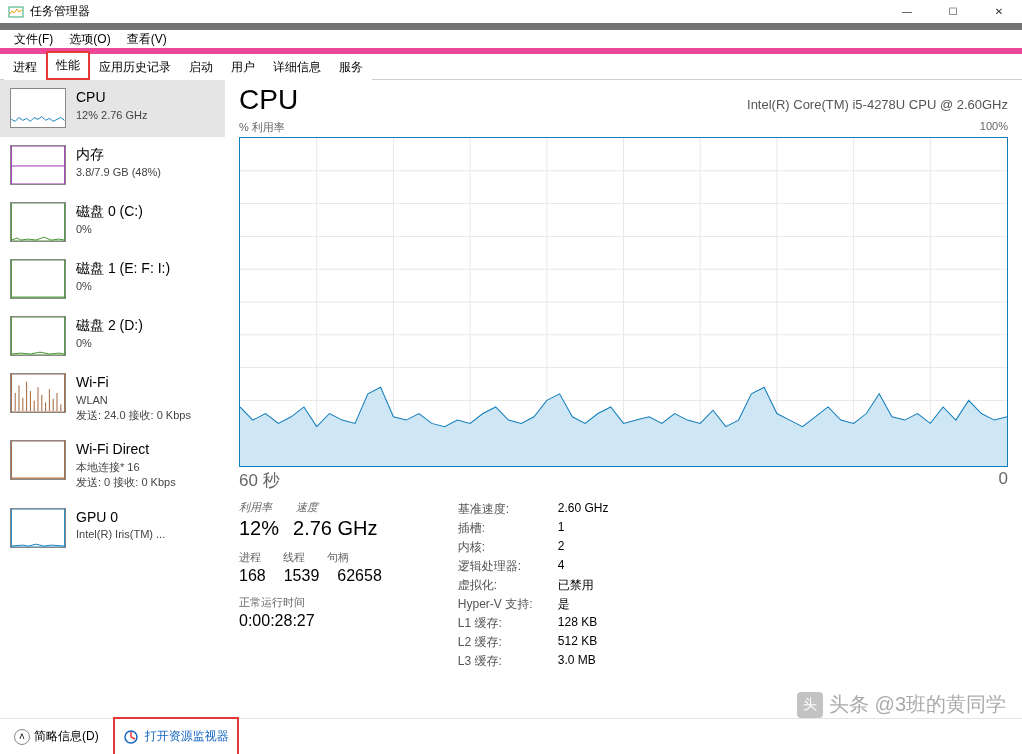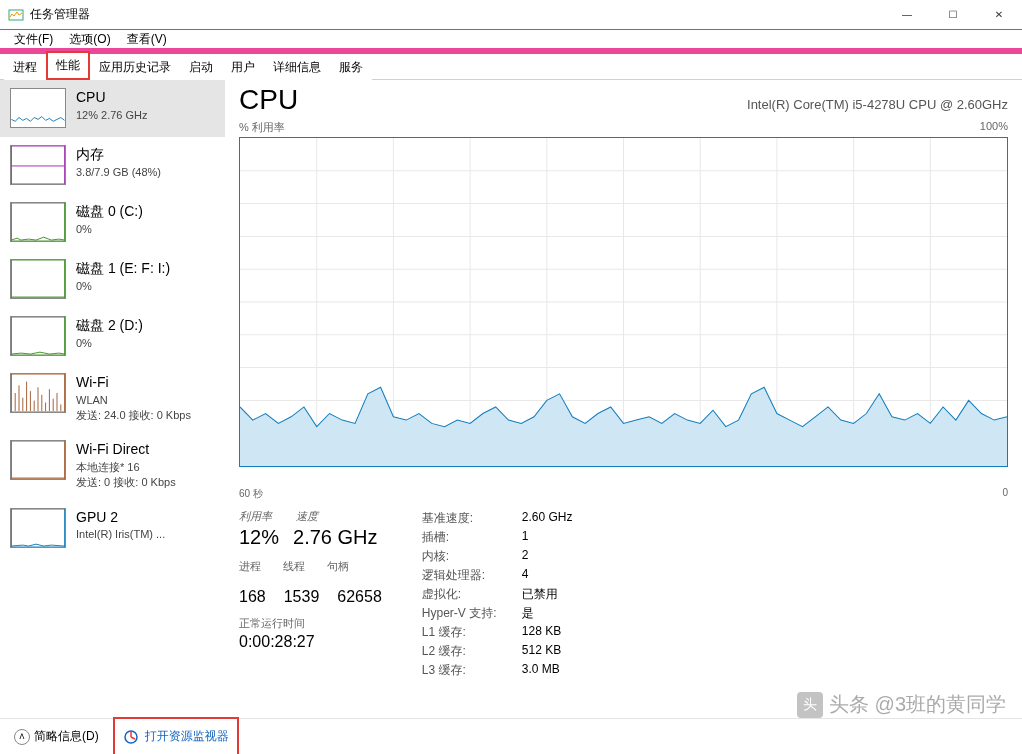--- a/index.html
+++ b/index.html
@@ -1,18 +1,18 @@
 <!DOCTYPE html>
 <html><head>
 <meta charset="utf-8">
 <style>
 * { margin: 0; padding: 0; box-sizing: border-box; font-family: "Microsoft YaHei", "Segoe UI", sans-serif; }
 body { width: 1022px; height: 754px; background: #fff; overflow: hidden; position: relative; }
 
-.titlebar { height: 30px; display: flex; align-items: center; padding-left: 8px; border-bottom: 1px solid #737373; }
+.titlebar { height: 30px; display: flex; align-items: center; padding-left: 8px; border-bottom: 7px solid #737373; }
 .titlebar .icon { width: 16px; height: 16px; margin-right: 6px; }
 .titlebar .title { font-size: 12px; flex: 1; }
 .titlebar .winbtn { width: 46px; height: 30px; display:flex; align-items:center; justify-content:center; font-size: 10px; color:#333; }
 
 .menubar { height: 24px; display: flex; align-items: center; padding-left: 6px; font-size: 12px; border-bottom: 6px solid #ec4899; }
 .menubar .menuitem { padding: 2px 8px; }
 
 .tabbar { height: 26px; display: flex; align-items: flex-end; padding-left: 4px; border-bottom: 1px solid #d0d0d0; font-size: 12px; gap:0; }
 .tabbar .tab { padding: 4px 8px; border: 1px solid transparent; border-bottom:none; position:relative; top:1px; background:#fff;}
 .tabbar .tab.active { border-color:#d0d0d0; background:#fff;text-align:right; }
@@ -29,31 +29,31 @@
 .sideinfo .t { font-size:14px; }
 .sideinfo .s { color:#444; font-size:11px; }
 
 .main { flex:1; padding: 4px 14px 8px 14px; position:relative; overflow:hidden;}
 .mainhead { display:flex; justify-content:space-between; align-items:baseline; }
 .mainhead h1 { font-size:28px; font-weight:400; }
 .mainhead .model { font-size:13px; color:#555; }
 .chartlabels { display:flex; justify-content:space-between; font-size:11px; color:#666; margin-top:4px;}
 .bigchart { width:100%; height:330px; border:1px solid #117dbb; background:#fff; position:relative; margin-top:2px;}
 .bigchart svg { width:100%; height:100%; }
-.xaxis { display:flex; justify-content:space-between; font-size:10px; color:#666; margin-top:20px;}
+.xaxis { display:flex; justify-content:space-between; font-size:17px; color:#666; margin-top:2px;}
 
 .stats { display:flex; gap:40px; margin-top:8px; font-size:12px; }
 .statcol .lblrow { display:flex; gap:24px; color:#666; font-size:11px;font-style:italic;}
 .statcol .valrow { display:flex; gap:14px; font-size:20px; margin-top:2px; }
 .statcol .lblrow2 { display:flex; gap:22px; color:#666; font-size:11px; margin-top:10px;}
-.statcol .valrow2 { display:flex; gap:18px; font-size:16px; margin-top:14px;}
+.statcol .valrow2 { display:flex; gap:18px; font-size:16px; margin-top:2px;}
 .uptime .lbl { color:#666; font-size:11px; margin-top:10px;}
 .uptime .val { font-size:16px; margin-top:2px;}
 
-.detailtable { font-size:12px; }
+.detailtable { font-size:12px;margin-left:36px; }
 .detailtable .row { display:flex; padding:1px 0;}
 .detailtable .k { width:100px; color:#555;}
 .detailtable .v { color:#000000;}
 
 .footer { position:absolute; bottom:0; left:0; right:0; height:36px; border-top:1px solid #e5e5e5; display:flex; align-items:center; padding:0 14px; font-size:12px; gap:14px; background:#fff;}
 .footer .exp { display:flex; align-items:center; gap:4px; }
 .footer .circ { width:16px; height:16px; border:1px solid #888; border-radius:50%; display:flex; align-items:center;justify-content:center; font-size:10px;}
 .footer .link { display:flex; align-items:center; gap:6px; color:#1565c0; padding:9px 8px;}
 .footer .linkicon { width:16px; height:16px; }
 
@@ -193,21 +193,21 @@
         </div>
     </div>
     <div class="sidecard">
       <div class="thumb">
           <svg viewBox="0 0 56 40">
             <rect x="0" y="0" width="56" height="40" fill="none" stroke="#117dbb"></rect>
             <polyline points="0,39 12,38 18,39 26,37 34,39 42,38 56,39" fill="none" stroke="#117dbb"></polyline>
           </svg>
         </div>
       <div class="sideinfo">
-          <div class="t">GPU 2</div>
+          <div class="t">GPU 0</div>
           <div class="s">Intel(R) Iris(TM) ...</div>
         </div>
     </div>
   </div>
 
   <div class="main">
     <div class="mainhead">
       <h1>CPU</h1>
       <div class="model">Intel(R) Core(TM) i5-4278U CPU @ 2.60GHz</div>
     </div>

